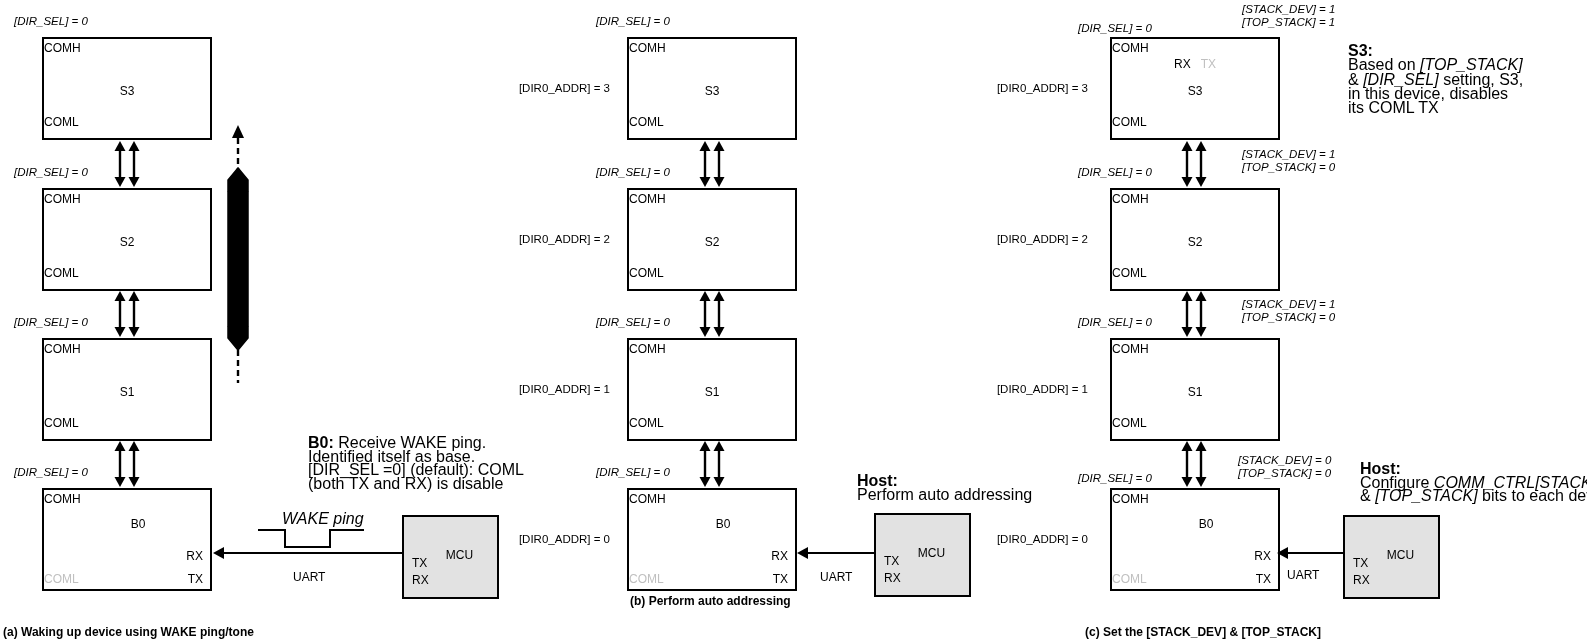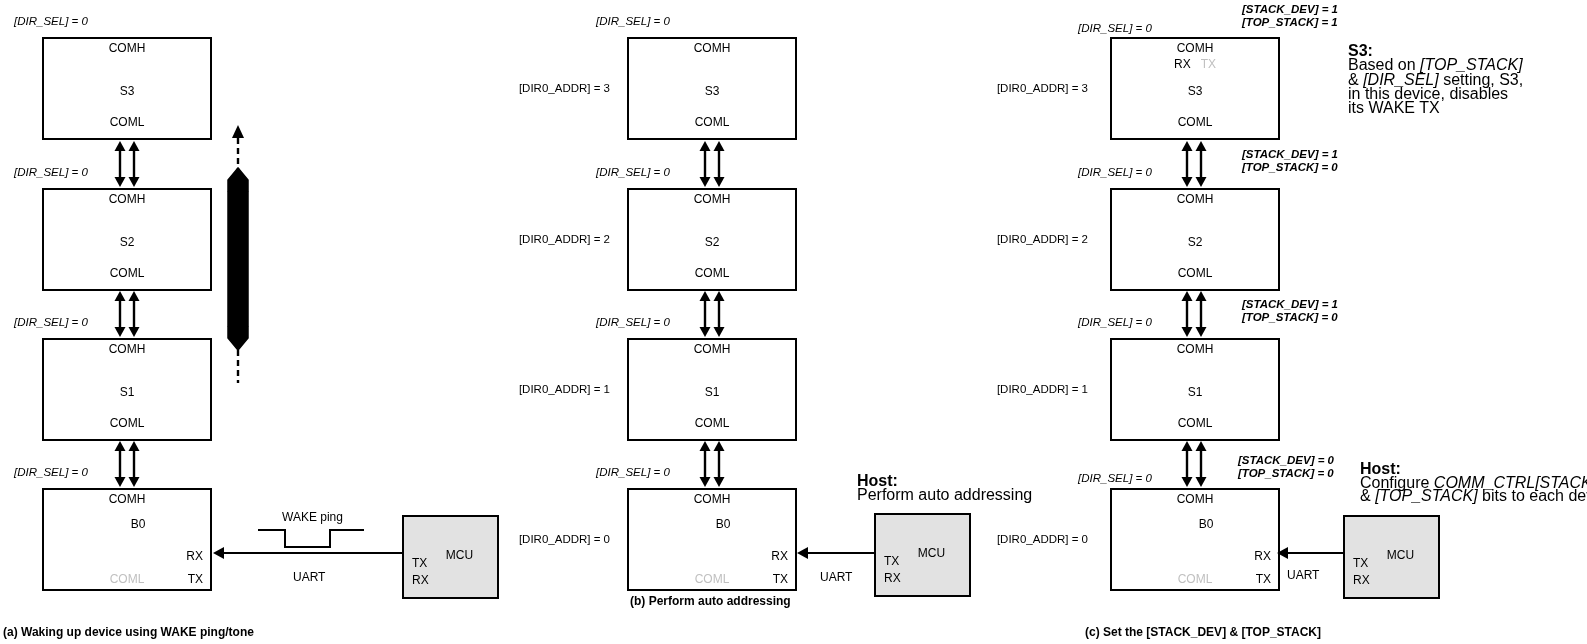--- a/index.html
+++ b/index.html
@@ -2,49 +2,49 @@
 <html><head>
 <meta charset="utf-8">
 <style>
   html,body{margin:0;padding:0;background:#fff;}
   .canvas{
     position:relative;width:1587px;height:644px;background:#ffffff;
     font-family:"Liberation Sans",sans-serif;color:#000;overflow:hidden;
   }
   
   .dbox{position:absolute;width:170px;height:103px;border:2px solid #000;background:#fff;box-sizing:border-box;}
-  .port{position:absolute;left:0;right:0;text-align:center;font-size:12px;}
+  .port{position:absolute;left:0;right:0;text-align:left;font-size:12px;}
   .pt{top:2px;}
   .pb{bottom:9px;}
   .dname{position:absolute;left:0;right:0;top:45px;text-align:center;font-size:12px;}
   .b0name{top:27px;padding-left:22px;}
   .b0 .pb{bottom:3px;}
   .dis{color:#c0c0c0;}
   .sidelbl{position:absolute;font-size:12px;}
   .rxpos{right:7px;top:59px;}
   .txpos{right:7px;top:82px;}
   .rxtx{position:absolute;left:0;right:0;top:18px;text-align:center;font-size:12px;}
   .rxtx span{margin:0 5px;}
   
   .conn{position:absolute;}
   .conn line{stroke:#000;stroke-width:2.4px;}
   .conn polygon{fill:#000;}
   
   .dsl{position:absolute;font-style:italic;font-size:11.5px;white-space:nowrap;}
   .addr{position:absolute;width:100px;text-align:right;font-size:11.5px;white-space:nowrap;}
-  .stk{position:absolute;font-style:italic;font-size:11.5px;line-height:13px;white-space:nowrap;font-weight:bold;}
+  .stk{position:absolute;font-style:italic;font-size:11.5px;line-height:13px;white-space:nowrap;}
   
   .note{position:absolute;font-size:16px;line-height:13.6px;white-space:nowrap;}
   .note-lg{line-height:14.6px;}
   .note b{font-weight:bold;}
   
   .hline{position:absolute;height:2px;background:#000;}
   .ahead{position:absolute;width:0;height:0;border-top:6px solid transparent;border-bottom:6px solid transparent;border-right:11px solid #000;}
   .uart{position:absolute;font-size:12px;}
-  .wping{position:absolute;font-size:12px;}
+  .wping{position:absolute;font-size:16px;font-style:italic;}
   
   .mcu{position:absolute;width:97px;height:84px;background:#e2e2e2;border:2px solid #000;box-sizing:border-box;}
   .mcu-name{position:absolute;top:31px;left:0;right:0;text-align:center;padding-left:18px;font-size:12px;}
   .mcu-tx{position:absolute;left:8px;top:39px;font-size:12px;}
   .mcu-rx{position:absolute;left:8px;top:56px;font-size:12px;}
   
   .cap{position:absolute;font-weight:bold;font-size:12px;white-space:nowrap;}
   
   .banner{fill:#fff;stroke:#000;stroke-width:1.5px;}
   .chev{fill:none;stroke:#000;stroke-width:1.5px;}
@@ -115,20 +115,26 @@
     <polygon points="14,5 8,18 20,18" fill="#000" stroke="none"></polygon>
     <line class="dash" x1="14" y1="18" x2="14" y2="50"></line>
     <polygon class="banner" points="14,48 4,60 4,218 14,230 24,218 24,60"></polygon>
     <path class="chev" d="M4,72 L14,62 L24,72"></path>
     <path class="chev" d="M4,206 L14,216 L24,206"></path>
     <line class="dash" x1="14" y1="230" x2="14" y2="263"></line>
     <text class="wt-text" transform="translate(11.5,102) rotate(90)">WAKE TONE</text>
   </svg>
 
 
+  <div class="note" style="left:308px;top:436px">
+    <div><b>B0:</b><span> Receive WAKE ping.</span></div>
+    <div>Identified itself as base.</div>
+    <div>[DIR_SEL =0] (default): COML</div>
+    <div>(both TX and RX) is disable</div>
+  </div>
 
   <div class="wping" style="left:282px;top:510px">WAKE ping</div>
   <svg class="conn wave" style="left:254px;top:525px" width="112" height="26" viewBox="0 0 112 26">
     <polyline points="4,5 31,5 31,22 76,22 76,5 110,5"></polyline>
   </svg>
 
   <div class="ahead" style="left:213px;top:547px"></div>
   <div class="hline" style="left:224px;top:552px;width:178px"></div>
   <div class="uart" style="left:293px;top:570px">UART</div>
 
@@ -291,21 +297,21 @@
     <line x1="25" y1="9" x2="25" y2="39"></line>
       <polygon points="25,1 19.5,11 30.5,11"></polygon>
       <polygon points="25,47 19.5,37 30.5,37"></polygon>
   </svg>
 
   <div class="note" style="left:1348px;top:44px;line-height:14.3px">
     <div><b>S3:</b></div>
     <div><span>Based on </span><i>[TOP_STACK]</i></div>
     <div><span>&amp; </span><i>[DIR_SEL]</i><span> setting, S3,</span></div>
     <div>in this device, disables</div>
-    <div>its WAKE TX</div>
+    <div>its COML TX</div>
   </div>
 
   <div class="note" style="left:1360px;top:462px">
     <div><b>Host:</b></div>
     <div><span>Configure </span><i>COMM_CTRL[STACK_DEV]</i></div>
     <div><span>&amp; </span><i>[TOP_STACK]</i><span> bits to each device</span></div>
   </div>
 
   <div class="ahead" style="left:1277px;top:547px"></div>
   <div class="hline" style="left:1288px;top:552px;width:55px"></div>

